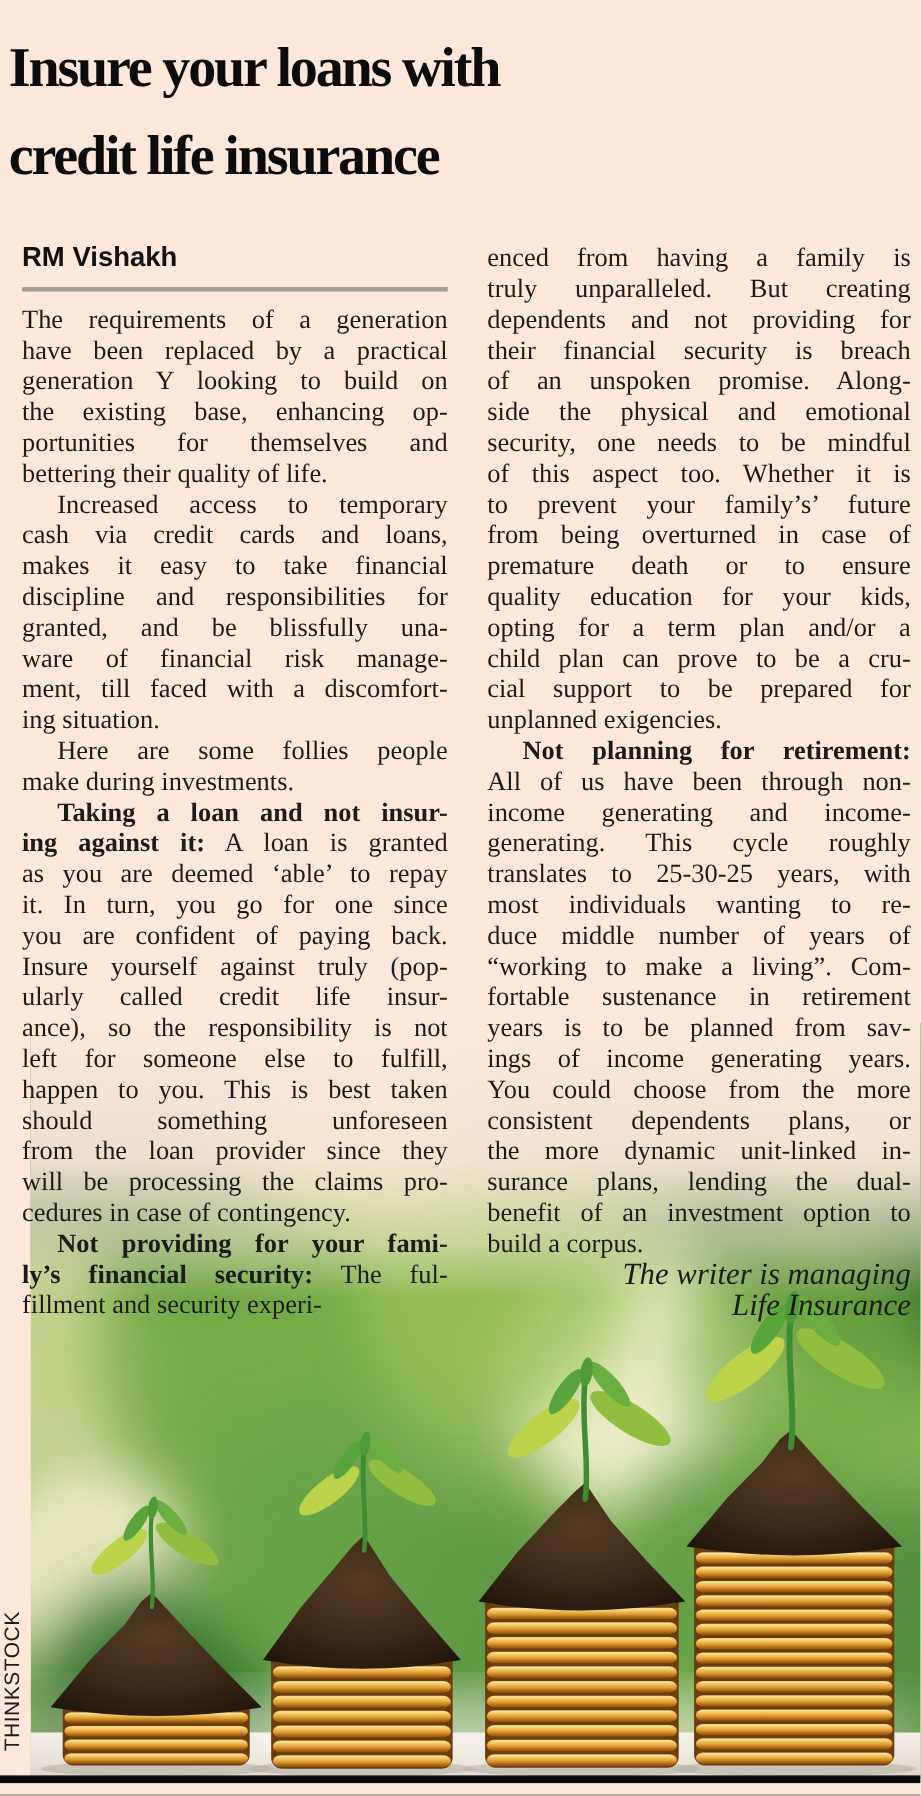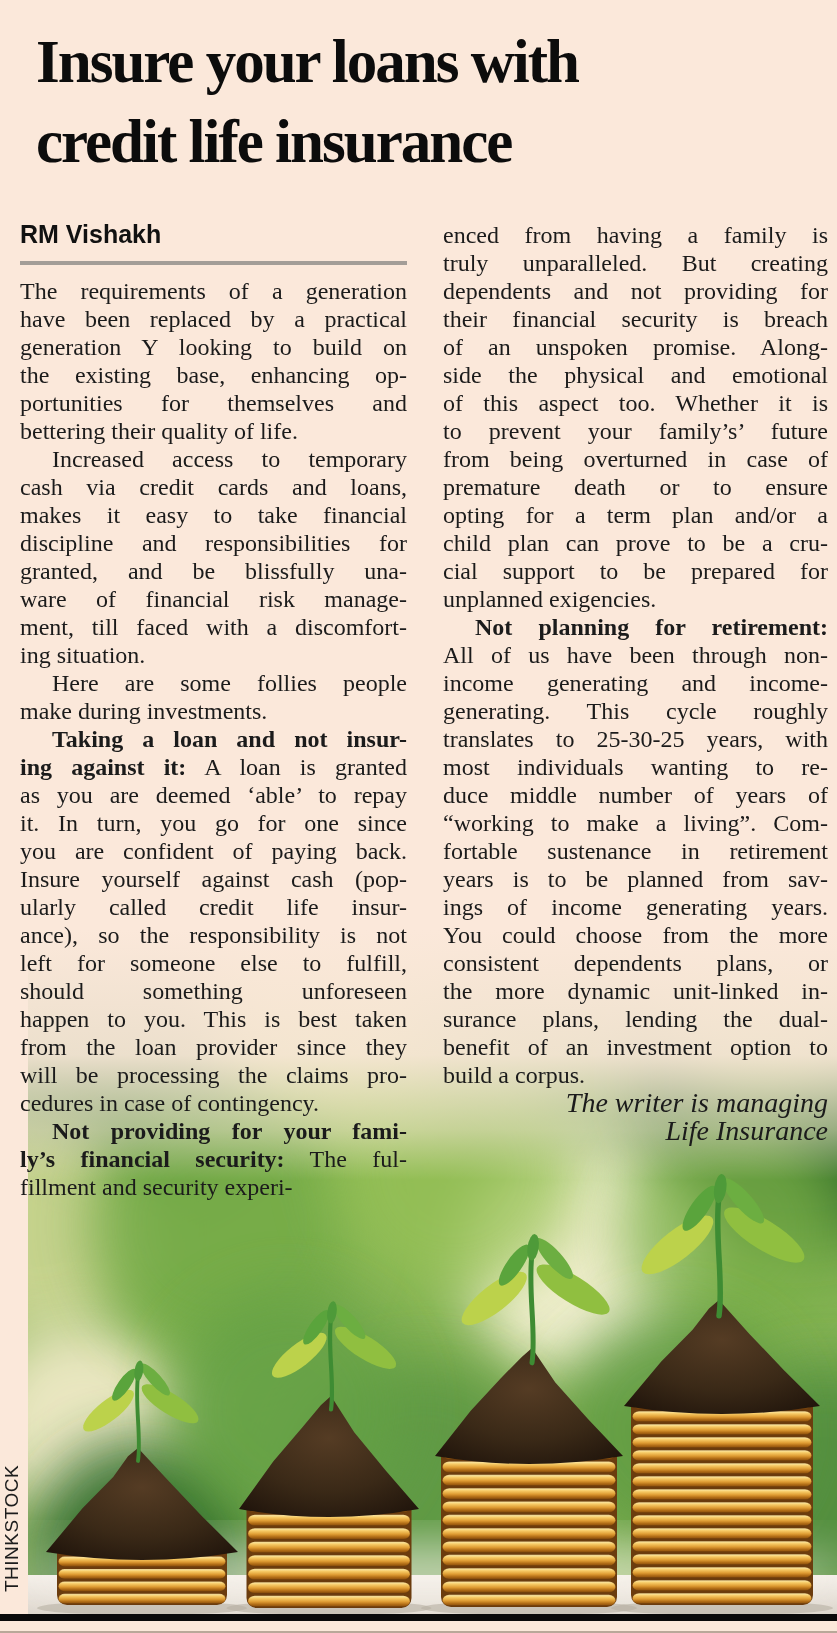--- a/index.html
+++ b/index.html
@@ -1,23 +1,23 @@
 <!DOCTYPE html>
 <html><head>
 <meta charset="utf-8">
 <style>
   html,body{margin:0;padding:0;}
   .page{
     position:relative; width:837px; height:1633px; overflow:hidden;
     background:#fbe8da; font-family:"Liberation Serif", serif; color:#191919;
   }
   .headline{
-    position:absolute; left:36px; top:22px; width:800px;
+    position:absolute; left:8px; top:22px; width:800px;
     font-family:"Liberation Serif", serif; font-weight:700;
-    font-size:61px; line-height:80px; letter-spacing:-2px; color:#0c0c0c;
+    font-size:51px; line-height:80px; letter-spacing:-2px; color:#0c0c0c;
   }
   .byline{
     position:absolute; left:20px; top:220px;
     font-family:"Liberation Sans", sans-serif; font-weight:700;
     font-size:25px; color:#111;
   }
   .byline-rule{
     position:absolute; left:20px; top:261px; width:387px; height:4px;
     background:#a39d97;
   }
@@ -232,44 +232,46 @@
       <div class="line">ware of financial risk manage-</div>
       <div class="line">ment, till faced with a discomfort-</div>
       <div class="line last">ing situation.</div>
       <div class="line in">Here are some follies people</div>
       <div class="line last">make during investments.</div>
       <div class="line in"><b>Taking a loan and not insur-</b></div>
       <div class="line"><b>ing against it:</b> A loan is granted</div>
       <div class="line">as you are deemed ‘able’ to repay</div>
       <div class="line">it. In turn, you go for one since</div>
       <div class="line">you are confident of paying back.</div>
-      <div class="line">Insure yourself against cash (pop-</div>
+      <div class="line">Insure yourself against truly (pop-</div>
       <div class="line">ularly called credit life insur-</div>
       <div class="line">ance), so the responsibility is not</div>
       <div class="line">left for someone else to fulfill,</div>
+      <div class="line">happen to you. This is best taken</div>
       <div class="line">should something unforeseen</div>
-      <div class="line">happen to you. This is best taken</div>
       <div class="line">from the loan provider since they</div>
       <div class="line">will be processing the claims pro-</div>
       <div class="line last">cedures in case of contingency.</div>
       <div class="line in"><b>Not providing for your fami-</b></div>
       <div class="line"><b>ly’s financial security:</b> The ful-</div>
       <div class="line last">fillment and security experi-</div>
     </div>
   <div class="col col-right" id="col-right">
       <div class="line">enced from having a family is</div>
       <div class="line">truly unparalleled. But creating</div>
       <div class="line">dependents and not providing for</div>
       <div class="line">their financial security is breach</div>
       <div class="line">of an unspoken promise. Along-</div>
       <div class="line">side the physical and emotional</div>
+      <div class="line">security, one needs to be mindful</div>
       <div class="line">of this aspect too. Whether it is</div>
       <div class="line">to prevent your family’s’ future</div>
       <div class="line">from being overturned in case of</div>
       <div class="line">premature death or to ensure</div>
+      <div class="line">quality education for your kids,</div>
       <div class="line">opting for a term plan and/or a</div>
       <div class="line">child plan can prove to be a cru-</div>
       <div class="line">cial support to be prepared for</div>
       <div class="line last">unplanned exigencies.</div>
       <div class="line in"><b>Not planning for retirement:</b></div>
       <div class="line">All of us have been through non-</div>
       <div class="line">income generating and income-</div>
       <div class="line">generating. This cycle roughly</div>
       <div class="line">translates to 25-30-25 years, with</div>
       <div class="line">most individuals wanting to re-</div>

